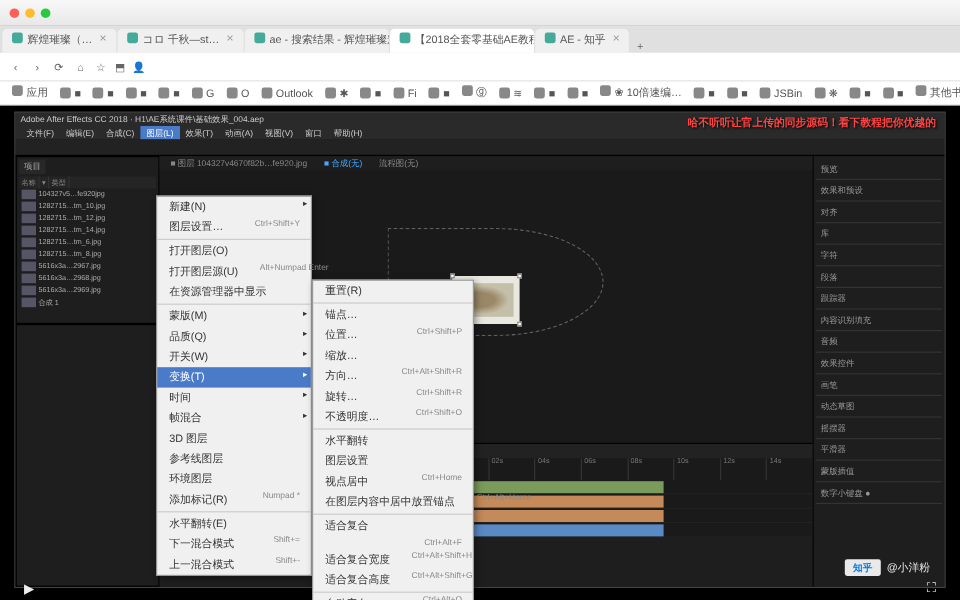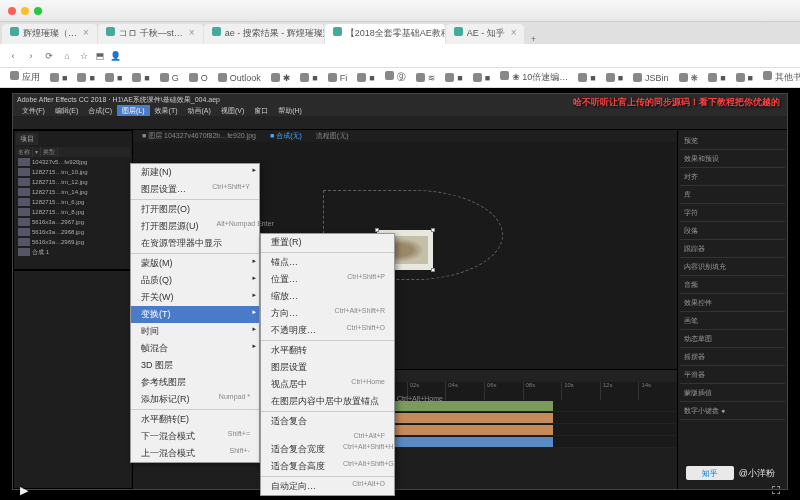--- a/index.html
+++ b/index.html
@@ -67,21 +67,21 @@
 .playhead{position:absolute;top:0;bottom:0;width:1px;background:#4af;left:3px}
 .dropdown{position:absolute;background:#f0f0f0;border:1px solid #999;box-shadow:2px 2px 6px rgba(0,0,0,0.4);z-index:100}
 .dd-item{padding:2px 9px 2px 10px;font-size:8px;color:#333;display:flex;justify-content:space-between;gap:18px;white-space:nowrap}
 .dd-sep{height:1px;background:#ccc;margin:1px 0}
 .dd-arrow::after{content:"▸";font-size:7px;position:absolute;right:3px}
 .dd-sc{color:#888;font-size:7px}
 .dd1{top:75px;left:130px;width:130px}
 .dd2{top:145px;left:260px;width:135px}
 .overlay-text{position:absolute;top:8px;right:20px;color:#ff4444;font-size:9px;font-weight:bold;text-shadow:1px 1px 2px #000}
 .watermark{position:absolute;bottom:20px;right:25px;color:#fff;font-size:14px;opacity:0.9;display:flex;align-items:center;gap:5px}
-.zhihu-logo{width:48px;height:14px;background:#fff;color:#0084ff;font-size:8px;font-weight:normal;display:flex;align-items:center;justify-content:center;border-radius:2px}
+.zhihu-logo{width:30px;height:14px;background:#fff;color:#0084ff;font-size:8px;font-weight:bold;display:flex;align-items:center;justify-content:center;border-radius:2px}
 .vid-controls{position:absolute;bottom:0;left:12px;right:12px;height:20px;display:flex;align-items:center;justify-content:space-between;padding:0 8px}
 .vc-btn{color:#eee;font-size:11px}
 </style>
 </head>
 <body>
 
 <div class="mac-chrome">
   <div class="mac-dots">
     <div class="mac-dot" style="background:#ff5f56"></div>
     <div class="mac-dot" style="background:#ffbd2e"></div>
@@ -430,20 +430,23 @@
       <div class="dd-item dd-arrow">
         <span>帧混合</span>
       </div>
       <div class="dd-item">
         <span>3D 图层</span>
       </div>
       <div class="dd-item">
         <span>参考线图层</span>
       </div>
       <div class="dd-item">
+        <span>环境图层</span>
+      </div>
+      <div class="dd-item">
         <span>添加标记(R)</span>
         <span class="dd-sc">Numpad *</span>
       </div>
       <div class="dd-sep"></div>
       <div class="dd-item">
         <span>水平翻转(E)</span>
       </div>
       <div class="dd-item">
         <span>下一混合模式</span>
         <span class="dd-sc">Shift+=</span>
@@ -464,20 +467,24 @@
       <div class="dd-item">
         <span>位置…</span>
         <span class="dd-sc">Ctrl+Shift+P</span>
       </div>
       <div class="dd-item">
         <span>缩放…</span>
       </div>
       <div class="dd-item">
         <span>方向…</span>
         <span class="dd-sc">Ctrl+Alt+Shift+R</span>
+      </div>
+      <div class="dd-item">
+        <span>旋转…</span>
+        <span class="dd-sc">Ctrl+Shift+R</span>
       </div>
       <div class="dd-item">
         <span>不透明度…</span>
         <span class="dd-sc">Ctrl+Shift+O</span>
       </div>
       <div class="dd-sep"></div>
       <div class="dd-item">
         <span>水平翻转</span>
       </div>
       <div class="dd-item">

